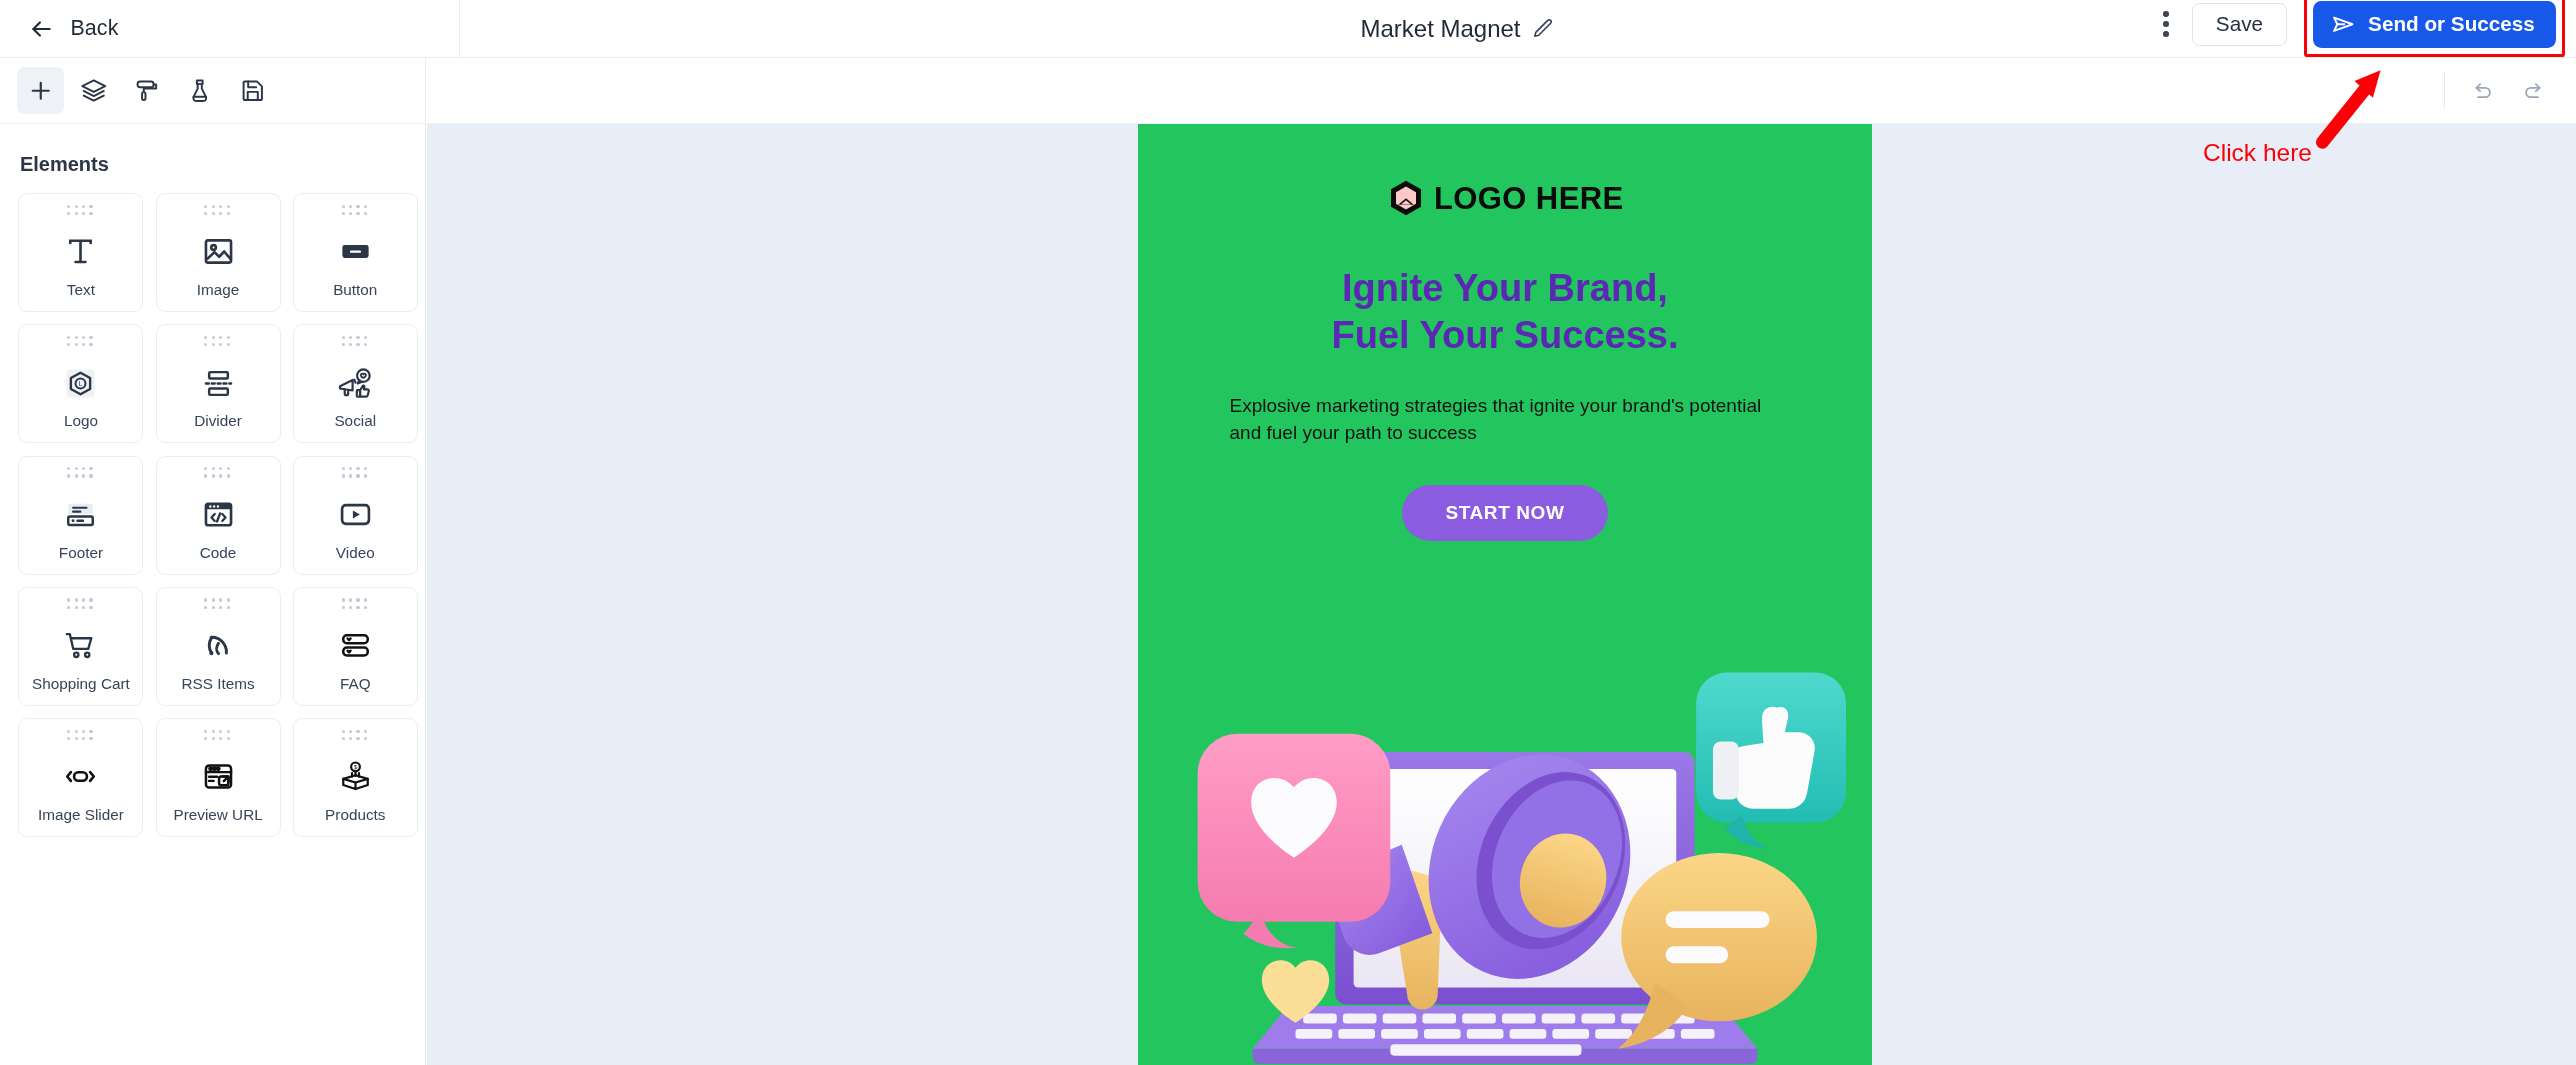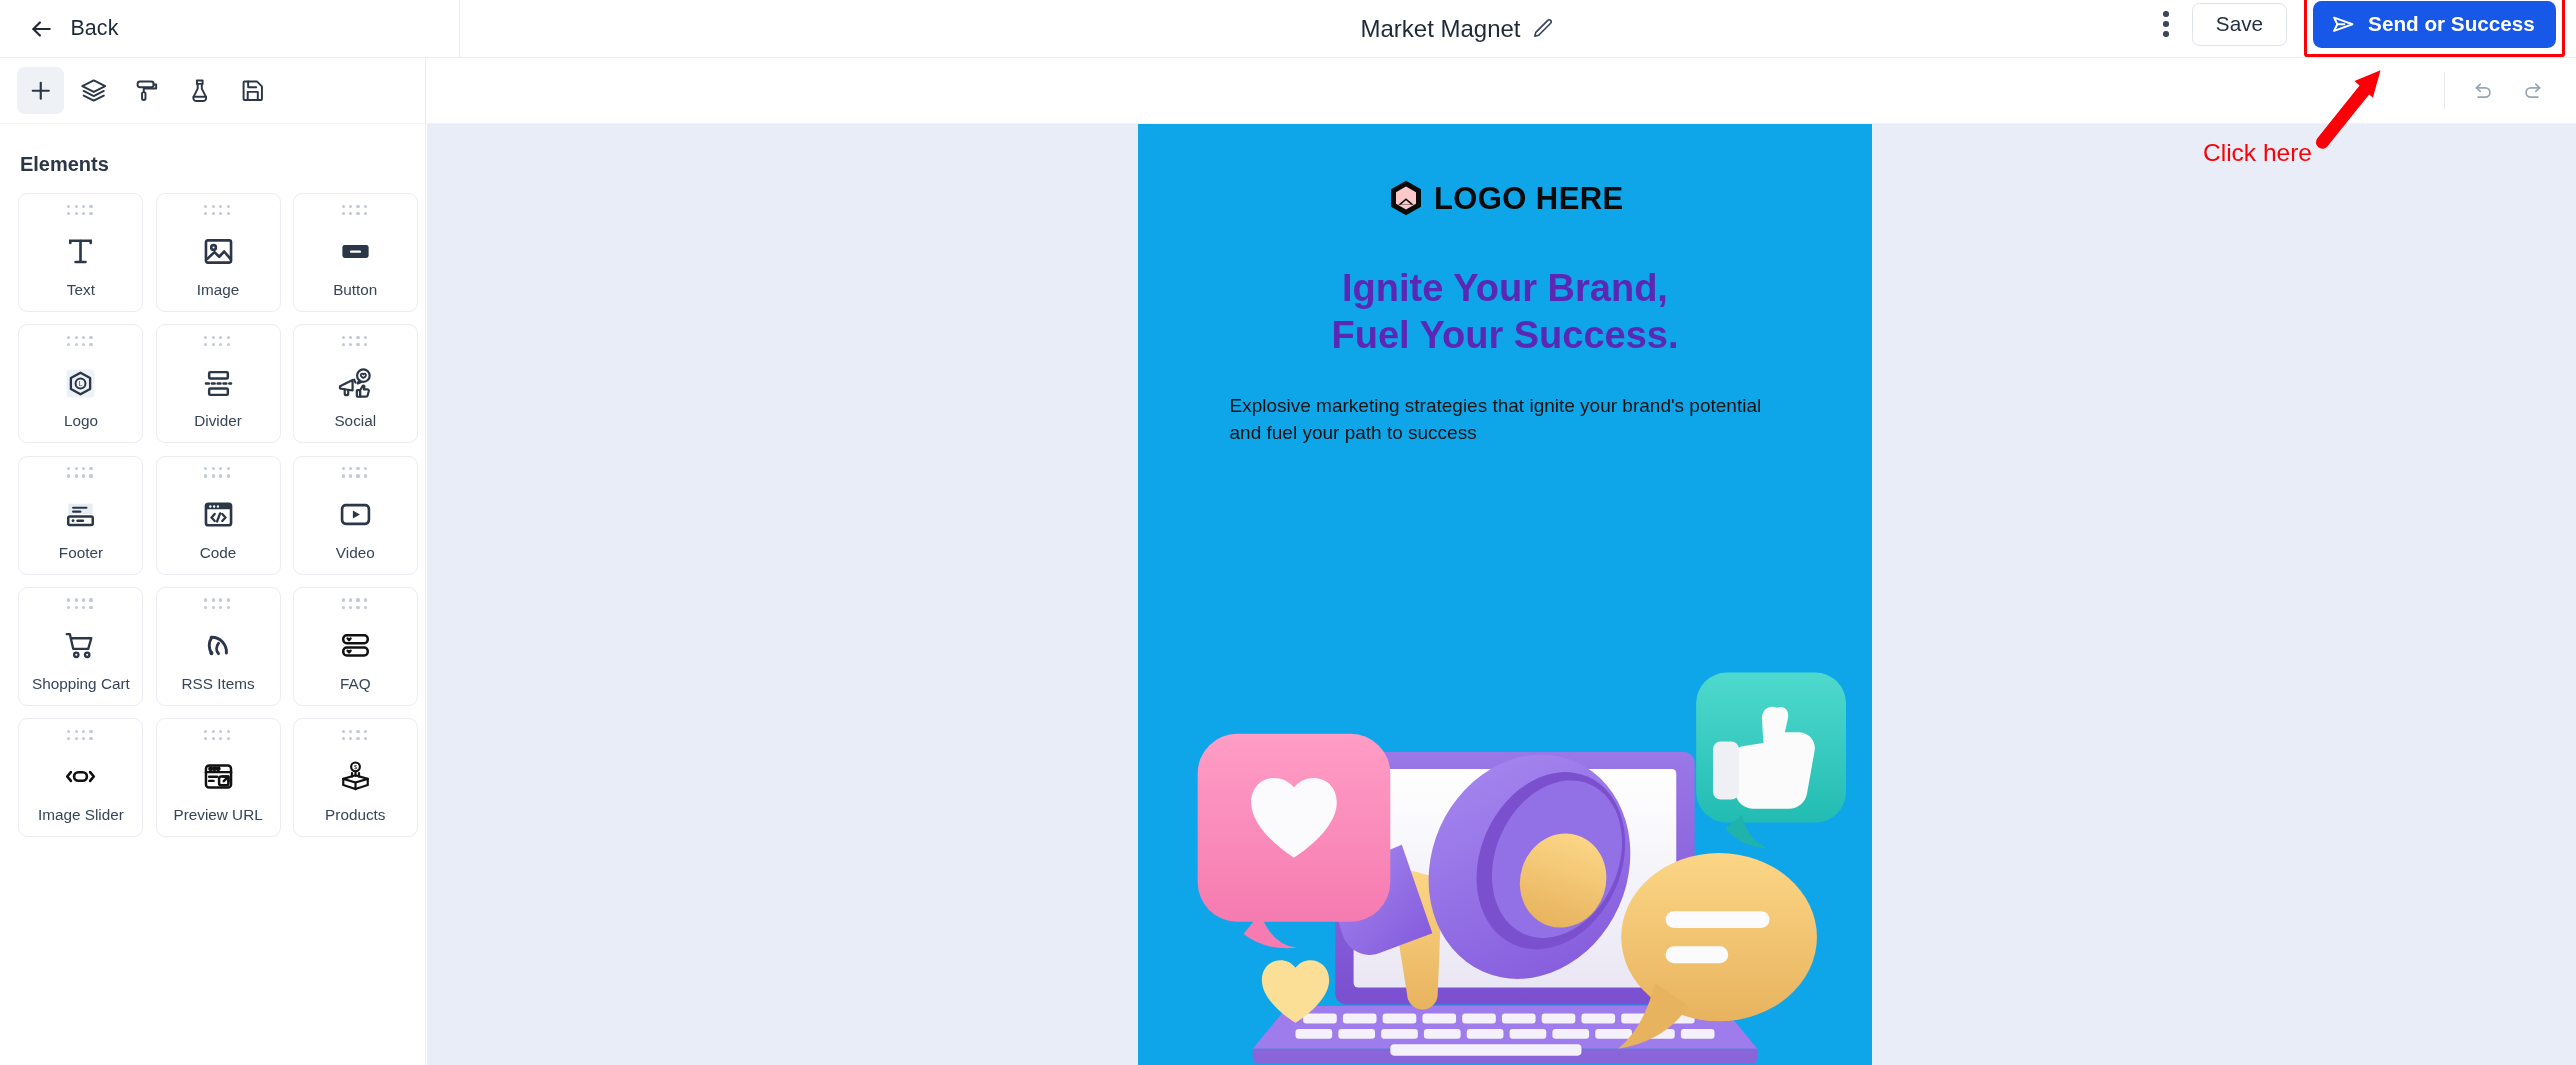--- a/index.html
+++ b/index.html
@@ -153,21 +153,21 @@
   .hist-btn {
     width: 41px; height: 41px; border-radius: 6.1px;
     display: flex; align-items: center; justify-content: center; cursor: pointer;
   }
   .hist-btn svg { width: 23px; height: 23px; display: block; }
 
   
   .email-body {
     position: absolute; top: 66px; left: 711px;
     width: 734px; height: 942px;
-    background: #0ea5e9;
+    background: #22c55e;
     overflow: hidden;
     display: flex; flex-direction: column; align-items: center;
   }
   .em-logo {
     display: flex; align-items: center; justify-content: center;
     gap: 7.6px; margin-top: 54px;
   }
   .em-logo svg { width: 40px; height: 40px; display: block; }
   .em-logo-text {
     font-size: 31px; font-weight: bold; color: #0b0b0b;
@@ -685,20 +685,21 @@
         <span class="em-logo-text">LOGO HERE</span>
       </div>
 
       <div class="em-headline">
         <div>Ignite Your Brand,</div>
         <div>Fuel Your Success.</div>
       </div>
 
       <div class="em-sub">Explosive marketing strategies that ignite your brand's potential and fuel your path to success</div>
 
+      <button class="em-cta">START NOW</button>
 
       <div class="em-art">
         <svg viewBox="0 0 960 560" preserveAspectRatio="xMidYMax meet" aria-hidden="true">
           <defs>
             <linearGradient id="gPurp" x1="0" y1="0" x2="1" y2="1">
               <stop offset="0" stop-color="#a78bf0"></stop>
                 <stop offset="1" stop-color="#8257db"></stop>
             </linearGradient>
             <linearGradient id="gPurpD" x1="0" y1="0" x2="0" y2="1">
               <stop offset="0" stop-color="#9a78e8"></stop>

